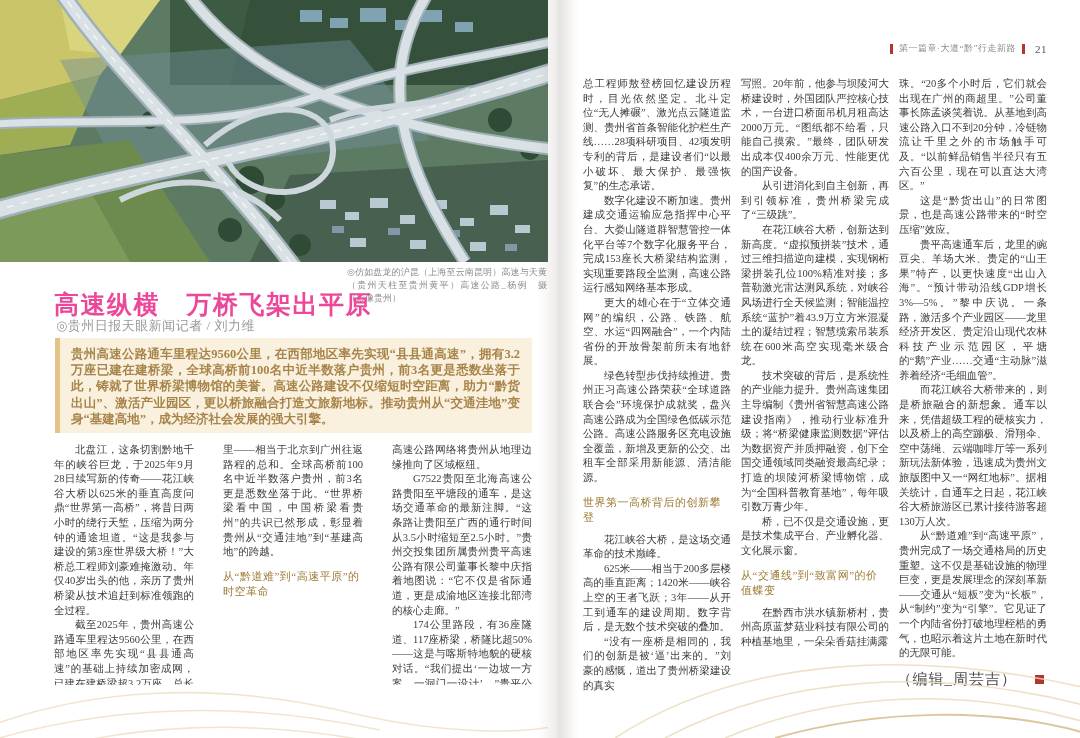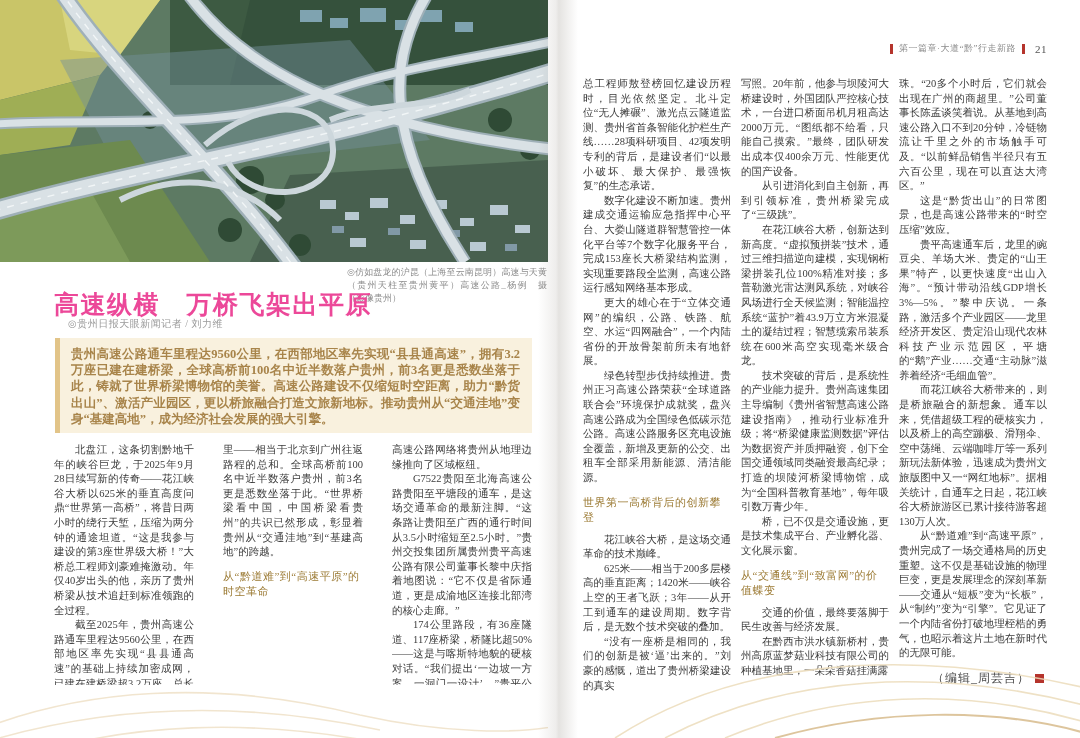--- a/index.html
+++ b/index.html
@@ -12,21 +12,21 @@
   .photo{position:absolute;left:0;top:0;width:548px;height:262px;overflow:hidden;}
   .photo svg{display:block;}
   .photo-caption{
     position:absolute;left:347px;top:266px;width:200px;
     font-size:9px;line-height:13px;color:#8d8d8d;text-align:justify;
   }
   .article-title{
     position:absolute;left:54px;top:271px;
     font-size:25px;font-weight:bold;color:#ec4899;letter-spacing:1.5px;white-space:nowrap;
   }
-  .byline{position:absolute;left:56px;top:317px;font-size:10px;color:#9a9a9a;letter-spacing:.5px;margin-left:12px;}
+  .byline{position:absolute;left:56px;top:317px;font-size:13px;color:#9a9a9a;letter-spacing:.5px;}
   .intro-box{
     position:absolute;left:55px;top:338px;width:477px;height:95px;box-sizing:border-box;
     background:#f9f1de;border-left:5px solid #e2c488;
     padding:8px 12px 8px 11px;
     font-size:12.5px;line-height:16.2px;font-weight:bold;color:#a8844a;text-align:justify;
   }
   .cols-left{position:absolute;left:54px;top:443px;width:478px;height:242px;display:flex;gap:29px;}
   .cols-right{position:absolute;left:8px;top:77px;width:464px;height:628px;display:flex;gap:10px;}
   .col{flex:1 1 0;height:100%;overflow:hidden;font-size:10.5px;line-height:14.6px;color:#3b3b3b;}
   .blk{margin:0;text-align:justify;}
@@ -43,22 +43,22 @@
   }
   
   .page-right{position:absolute;left:575px;top:0;width:505px;height:738px;}
   .page-header{
     position:absolute;right:33px;top:42px;display:flex;align-items:center;gap:6px;
     font-size:9px;color:#8c8c8c;letter-spacing:.5px;
   }
   .red-bar{display:inline-block;width:3px;height:10px;background:#b5342c;}
   .page-number{font-size:11px;color:#555;margin-left:4px;}
   .article-signature{
-    position:absolute;right:36px;top:670px;font-size:12px;color:#4a4a4a;
-    display:flex;align-items:center;gap:5px;letter-spacing:1px;
+    position:absolute;right:36px;top:670px;font-size:15px;color:#4a4a4a;
+    display:flex;align-items:center;gap:18px;letter-spacing:1px;
   }
   .end-mark{display:inline-block;width:9px;height:9px;background:#b5342c;}
   
   .waves{position:absolute;pointer-events:none;}
 </style>
 </head>
 <body>
 
 <div class="spread">
 
@@ -204,21 +204,20 @@
           <p class="blk blk-p">625米——相当于200多层楼高的垂直距离；1420米——峡谷上空的王者飞跃；3年——从开工到通车的建设周期。数字背后，是无数个技术突破的叠加。</p>
           <p class="blk blk-p">“没有一座桥是相同的，我们的创新是被‘逼’出来的。”刘豪的感慨，道出了贵州桥梁建设的真实</p>
         </div>
       <div class="col">
           <p class="blk blk-cont">写照。20年前，他参与坝陵河大桥建设时，外国团队严控核心技术，一台进口桥面吊机月租高达2000万元。“图纸都不给看，只能自己摸索。”最终，团队研发出成本仅400余万元、性能更优的国产设备。</p>
           <p class="blk blk-p">从引进消化到自主创新，再到引领标准，贵州桥梁完成了“三级跳”。</p>
           <p class="blk blk-p">在花江峡谷大桥，创新达到新高度。“虚拟预拼装”技术，通过三维扫描逆向建模，实现钢桁梁拼装孔位100%精准对接；多普勒激光雷达测风系统，对峡谷风场进行全天候监测；智能温控系统“蓝护”着43.9万立方米混凝土的凝结过程；智慧缆索吊装系统在600米高空实现毫米级合龙。</p>
           <p class="blk blk-p">技术突破的背后，是系统性的产业能力提升。贵州高速集团主导编制《贵州省智慧高速公路建设指南》，推动行业标准升级；将“桥梁健康监测数据”评估为数据资产并质押融资，创下全国交通领域同类融资最高纪录；打造的坝陵河桥梁博物馆，成为“全国科普教育基地”，每年吸引数万青少年。</p>
           <p class="blk blk-p">桥，已不仅是交通设施，更是技术集成平台、产业孵化器、文化展示窗。</p>
           <p class="blk blk-h">从“交通线”到“致富网”的价值蝶变</p>
-          <p class="blk blk-p">交通的价值，最终要落脚于民生改善与经济发展。</p>
           <p class="blk blk-p">在黔西市洪水镇新桥村，贵州高原蓝梦菇业科技有限公司的种植基地里，一朵朵香菇挂满露</p>
         </div>
       <div class="col">
           <p class="blk blk-cont">珠。“20多个小时后，它们就会出现在广州的商超里。”公司董事长陈孟谈笑着说。从基地到高速公路入口不到20分钟，冷链物流让千里之外的市场触手可及。“以前鲜品销售半径只有五六百公里，现在可以直达大湾区。”</p>
           <p class="blk blk-p">这是“黔货出山”的日常图景，也是高速公路带来的“时空压缩”效应。</p>
           <p class="blk blk-p">贵平高速通车后，龙里的豌豆尖、羊场大米、贵定的“山王果”特产，以更快速度“出山入海”。“预计带动沿线GDP增长3%—5%。”黎中庆说。一条路，激活多个产业园区——龙里经济开发区、贵定沿山现代农林科技产业示范园区，平塘的“鹅”产业……交通“主动脉”滋养着经济“毛细血管”。</p>
           <p class="blk blk-p">而花江峡谷大桥带来的，则是桥旅融合的新想象。通车以来，凭借超级工程的硬核实力，以及桥上的高空蹦极、滑翔伞、空中荡绳、云端咖啡厅等一系列新玩法新体验，迅速成为贵州文旅版图中又一“网红地标”。据相关统计，自通车之日起，花江峡谷大桥旅游区已累计接待游客超130万人次。</p>
           <p class="blk blk-p">从“黔道难”到“高速平原”，贵州完成了一场交通格局的历史重塑。这不仅是基础设施的物理巨变，更是发展理念的深刻革新——交通从“短板”变为“长板”，从“制约”变为“引擎”。它见证了一个内陆省份打破地理桎梏的勇气，也昭示着这片土地在新时代的无限可能。</p>
         </div>
     </div>

